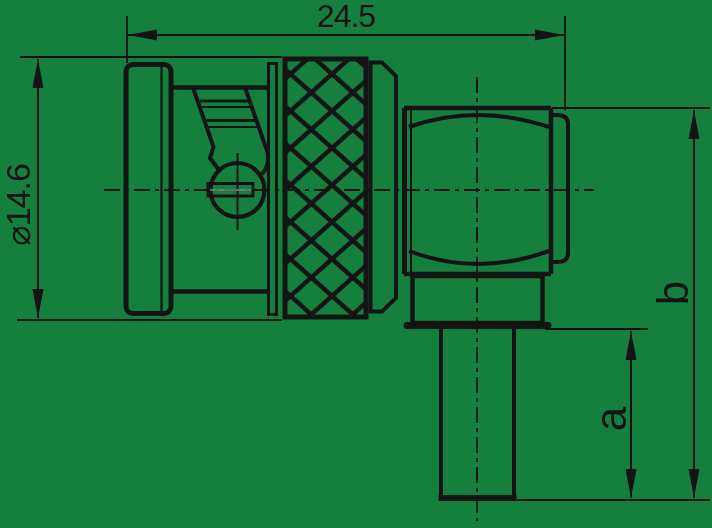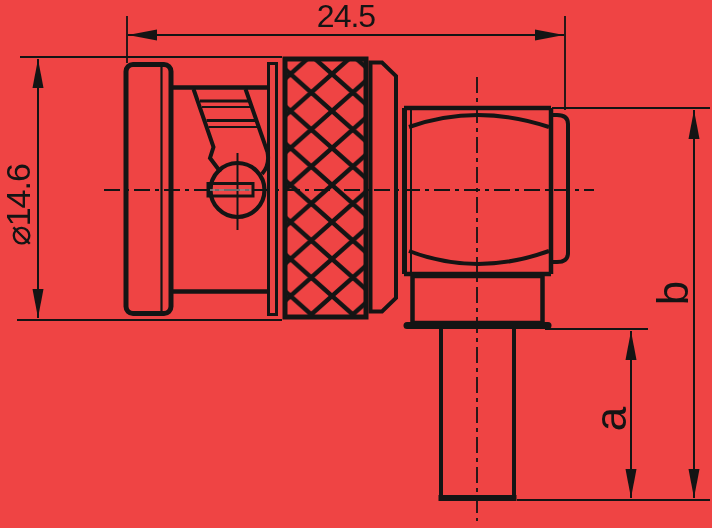--- a/index.html
+++ b/index.html
@@ -1,16 +1,16 @@
 <!DOCTYPE html>
 <html><head>
 <meta charset="utf-8">
 <style>
   html,body{margin:0;padding:0;background:#ffffff;}
-  .stage{position:relative;width:712px;height:528px;background:#ef4444;overflow:hidden;
+  .stage{position:relative;width:712px;height:528px;background:#15803d;overflow:hidden;
          font-family:"Liberation Sans","DejaVu Sans",sans-serif;text-align:right;}
   svg{display:block}
   .ln{stroke:#141414;fill:none;}
   .fillink{fill:#141414;stroke:none;}
   .dimtxt{fill:#141414;font-family:"Liberation Sans","DejaVu Sans",sans-serif;}
 </style>
 </head>
 <body>
 
 <div class="stage">

